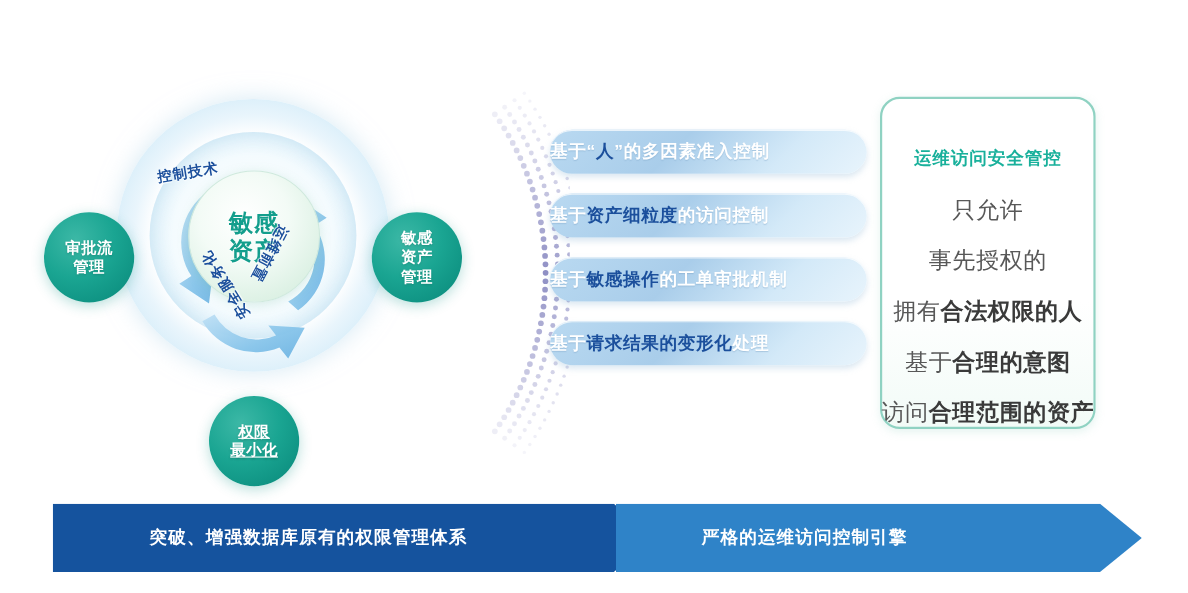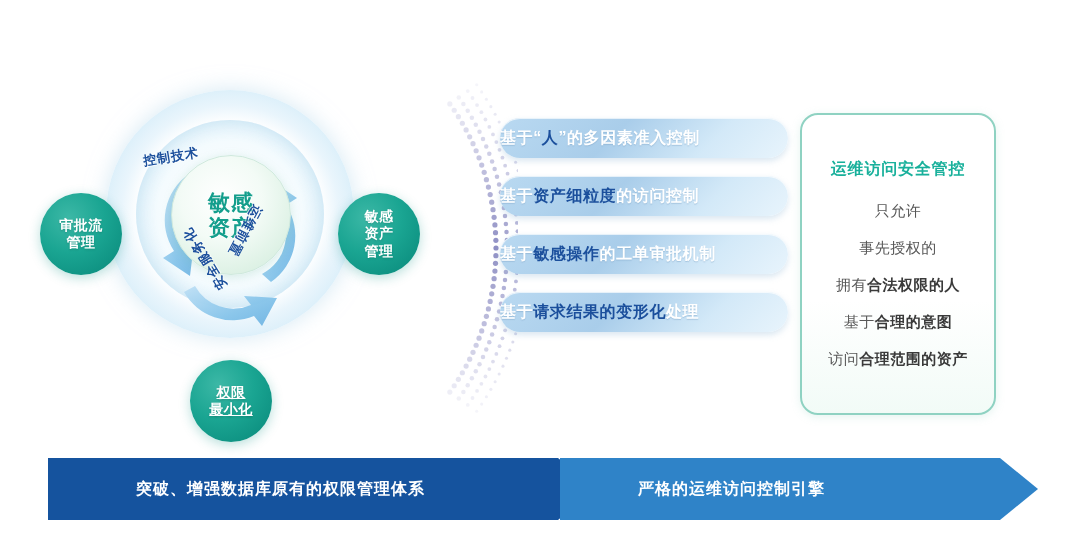--- a/index.html
+++ b/index.html
@@ -83,28 +83,28 @@
   }
   .pill .hi{color:#1b4f9c;text-shadow:none;}
 
   
   .panel{
     position:absolute;left:800px;top:88px;width:196px;height:302px;
     border:2px solid #8fd2c2;border-radius:18px;
     background:linear-gradient(180deg,#ffffff 0%,#ffffff 62%,#f2fbf7 100%);
     box-shadow:0 2px 8px rgba(150,210,195,0.25);
     display:flex;flex-direction:column;align-items:center;
-    padding-top:44px;box-sizing:border-box;margin-top:25px;
+    padding-top:44px;box-sizing:border-box;
   }
   .panel-title{
     font-size:16px;font-weight:bold;color:#18b09b;letter-spacing:0.8px;
     margin-bottom:22px;
   }
   .panel-line{
-    font-size:15px;color:#585858;letter-spacing:0.5px;margin-bottom:18px;
+    font-size:21px;color:#585858;letter-spacing:0.5px;margin-bottom:18px;
     white-space:nowrap;
   }
   .panel-line b{color:#3a3a3a;font-weight:bold;}
 
   
   .banner{position:absolute;left:48px;top:458px;width:990px;height:62px;}
   .banner svg{display:block;}
   .banner-label{
     position:absolute;color:#ffffff;font-weight:bold;font-size:16px;letter-spacing:1px;
     top:50%;transform:translateY(-50%);white-space:nowrap;

